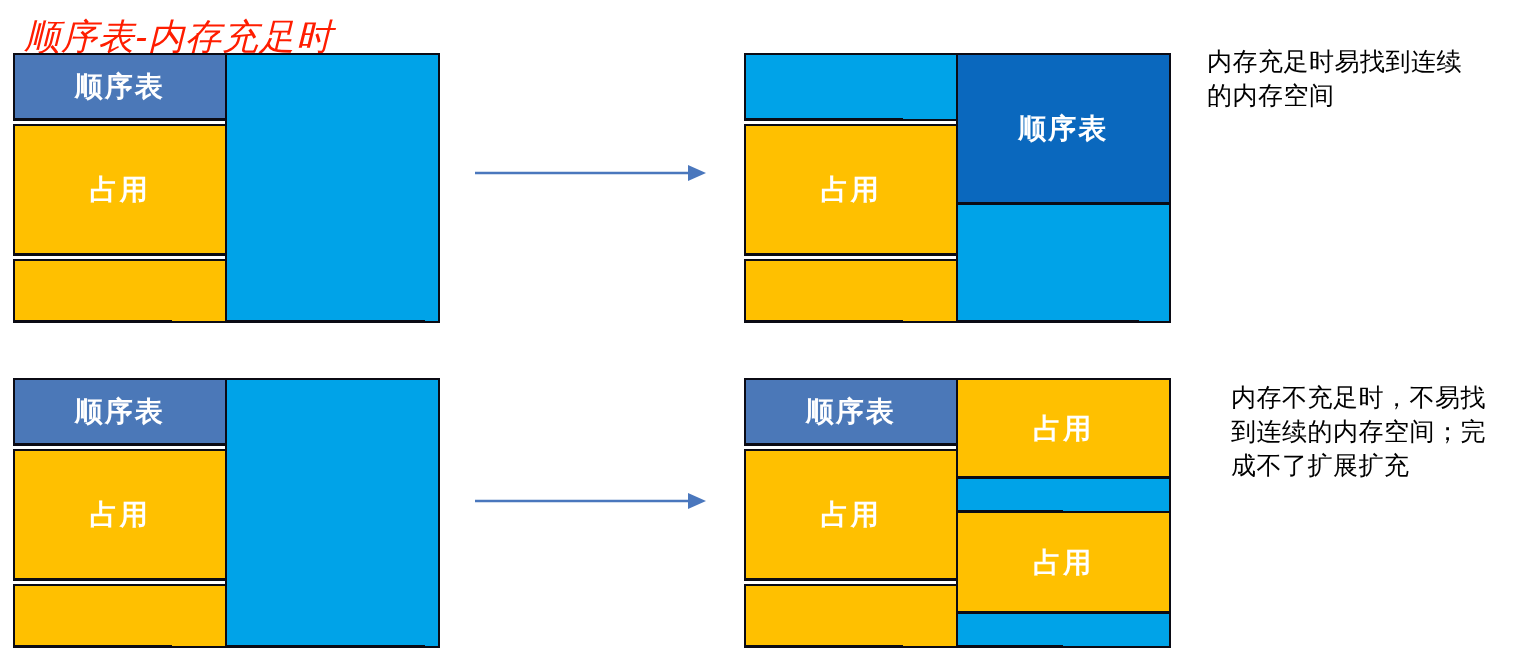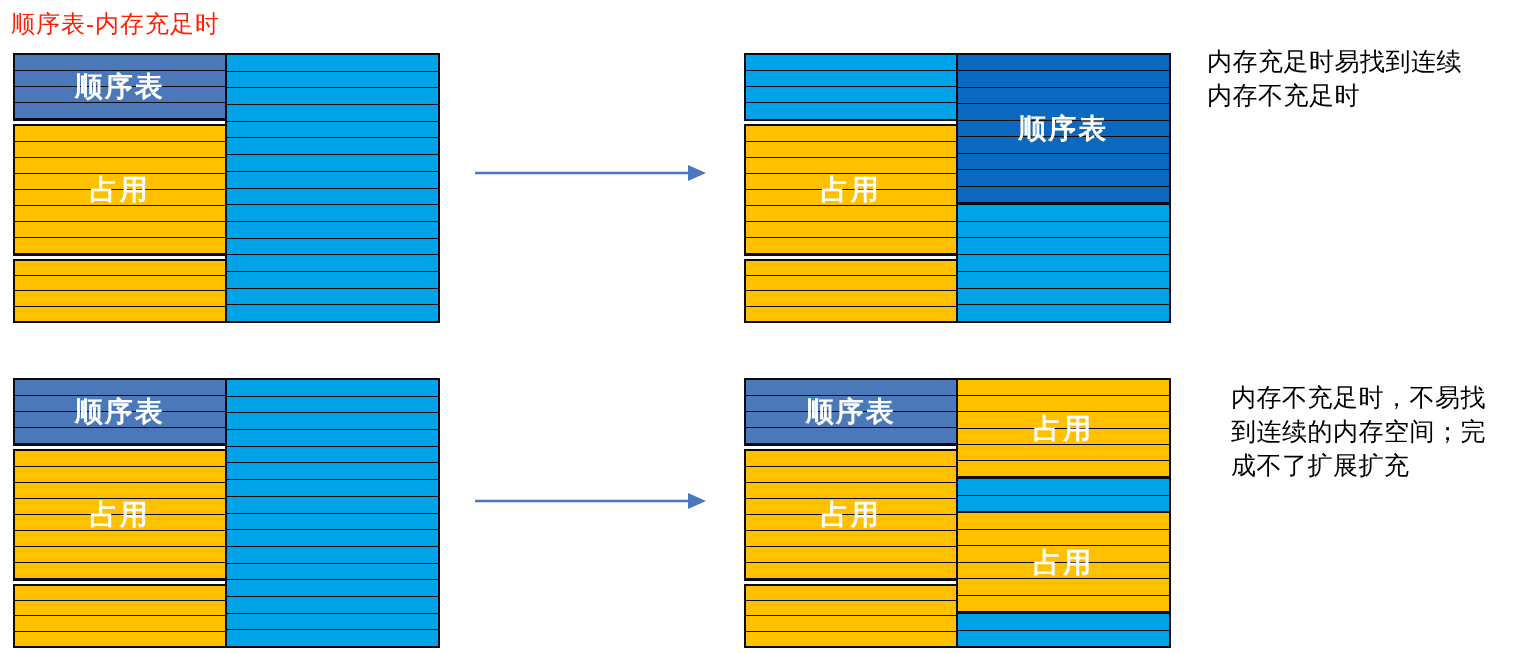--- a/index.html
+++ b/index.html
@@ -1,35 +1,35 @@
 <!DOCTYPE html>
 <html style="--title-red: #FF1D00; --line: #0B0B14;"><head>
 <meta charset="utf-8">
 <style>
   html,body{margin:0;padding:0;background:#fff;}
   .page{
     position:relative;width:1516px;height:653px;background:#fff;overflow:hidden;
     font-family:"Liberation Sans","DejaVu Sans",sans-serif;
   }
   .title{
-    position:absolute;margin:3px;font-size:24px;font-weight:400;line-height:38px;
-    color:var(--title-red);white-space:nowrap;letter-spacing:1px;
+    position:absolute;margin:16px;font-size:36px;font-weight:400;line-height:38px;
+    color:var(--title-red);white-space:nowrap;letter-spacing:1px;font-style:italic;
   }
   .t1{left:8px;top:2px;}
   .t2{left:8px;top:336px;}
   .note{
     position:absolute;color:#000;font-size:25px;line-height:34px;letter-spacing:0.5px;
   }
   .n1{left:1207px;top:44px;width:305px;}
   .n2{left:1231px;top:380px;width:300px;}
   .grid{position:absolute;}
   .gcol{position:absolute;top:0;height:100%;}
   .gblock{
     position:absolute;left:0;width:100%;box-sizing:border-box;
-    border:2px solid var(--line);display:flex;flex-direction:column;
+    border:2px solid var(--line);display:flex;flex-direction:row;
   }
   .gcell{flex:1 1 0;border-bottom:1px solid var(--line);}
   .gcell:last-child{border-bottom:none;}
   .glabel{
     position:absolute;left:0;top:50%;transform:translateY(-50%);width:100%;
     text-align:center;color:#fff;font-weight:700;font-size:28px;letter-spacing:2px;
     pointer-events:none;white-space:nowrap;
   }
   .arrow{position:absolute;width:236px;height:24px;}
   .a1{left:472px;top:161px;}
@@ -42,21 +42,21 @@
 
   <h1 class="title t1">顺序表-内存充足时</h1>
 
   <svg class="arrow a1" viewBox="0 0 236 24">
     <line x1="3" y1="12" x2="217" y2="12" stroke="#4A77BD" stroke-width="2.5"></line>
     <polygon points="216,4 234,12 216,20" fill="#4A77BD"></polygon>
   </svg>
 
   <div class="note n1">
     <div>内存充足时易找到连续</div>
-    <div>内存不充足时</div>
+    <div>的内存空间</div>
   </div>
 
 
   <svg class="arrow a2" viewBox="0 0 236 24">
     <line x1="3" y1="12" x2="217" y2="12" stroke="#4A77BD" stroke-width="2.5"></line>
     <polygon points="216,4 234,12 216,20" fill="#4A77BD"></polygon>
   </svg>
 
   <div class="note n2">
     <div>内存不充足时，不易找</div>

